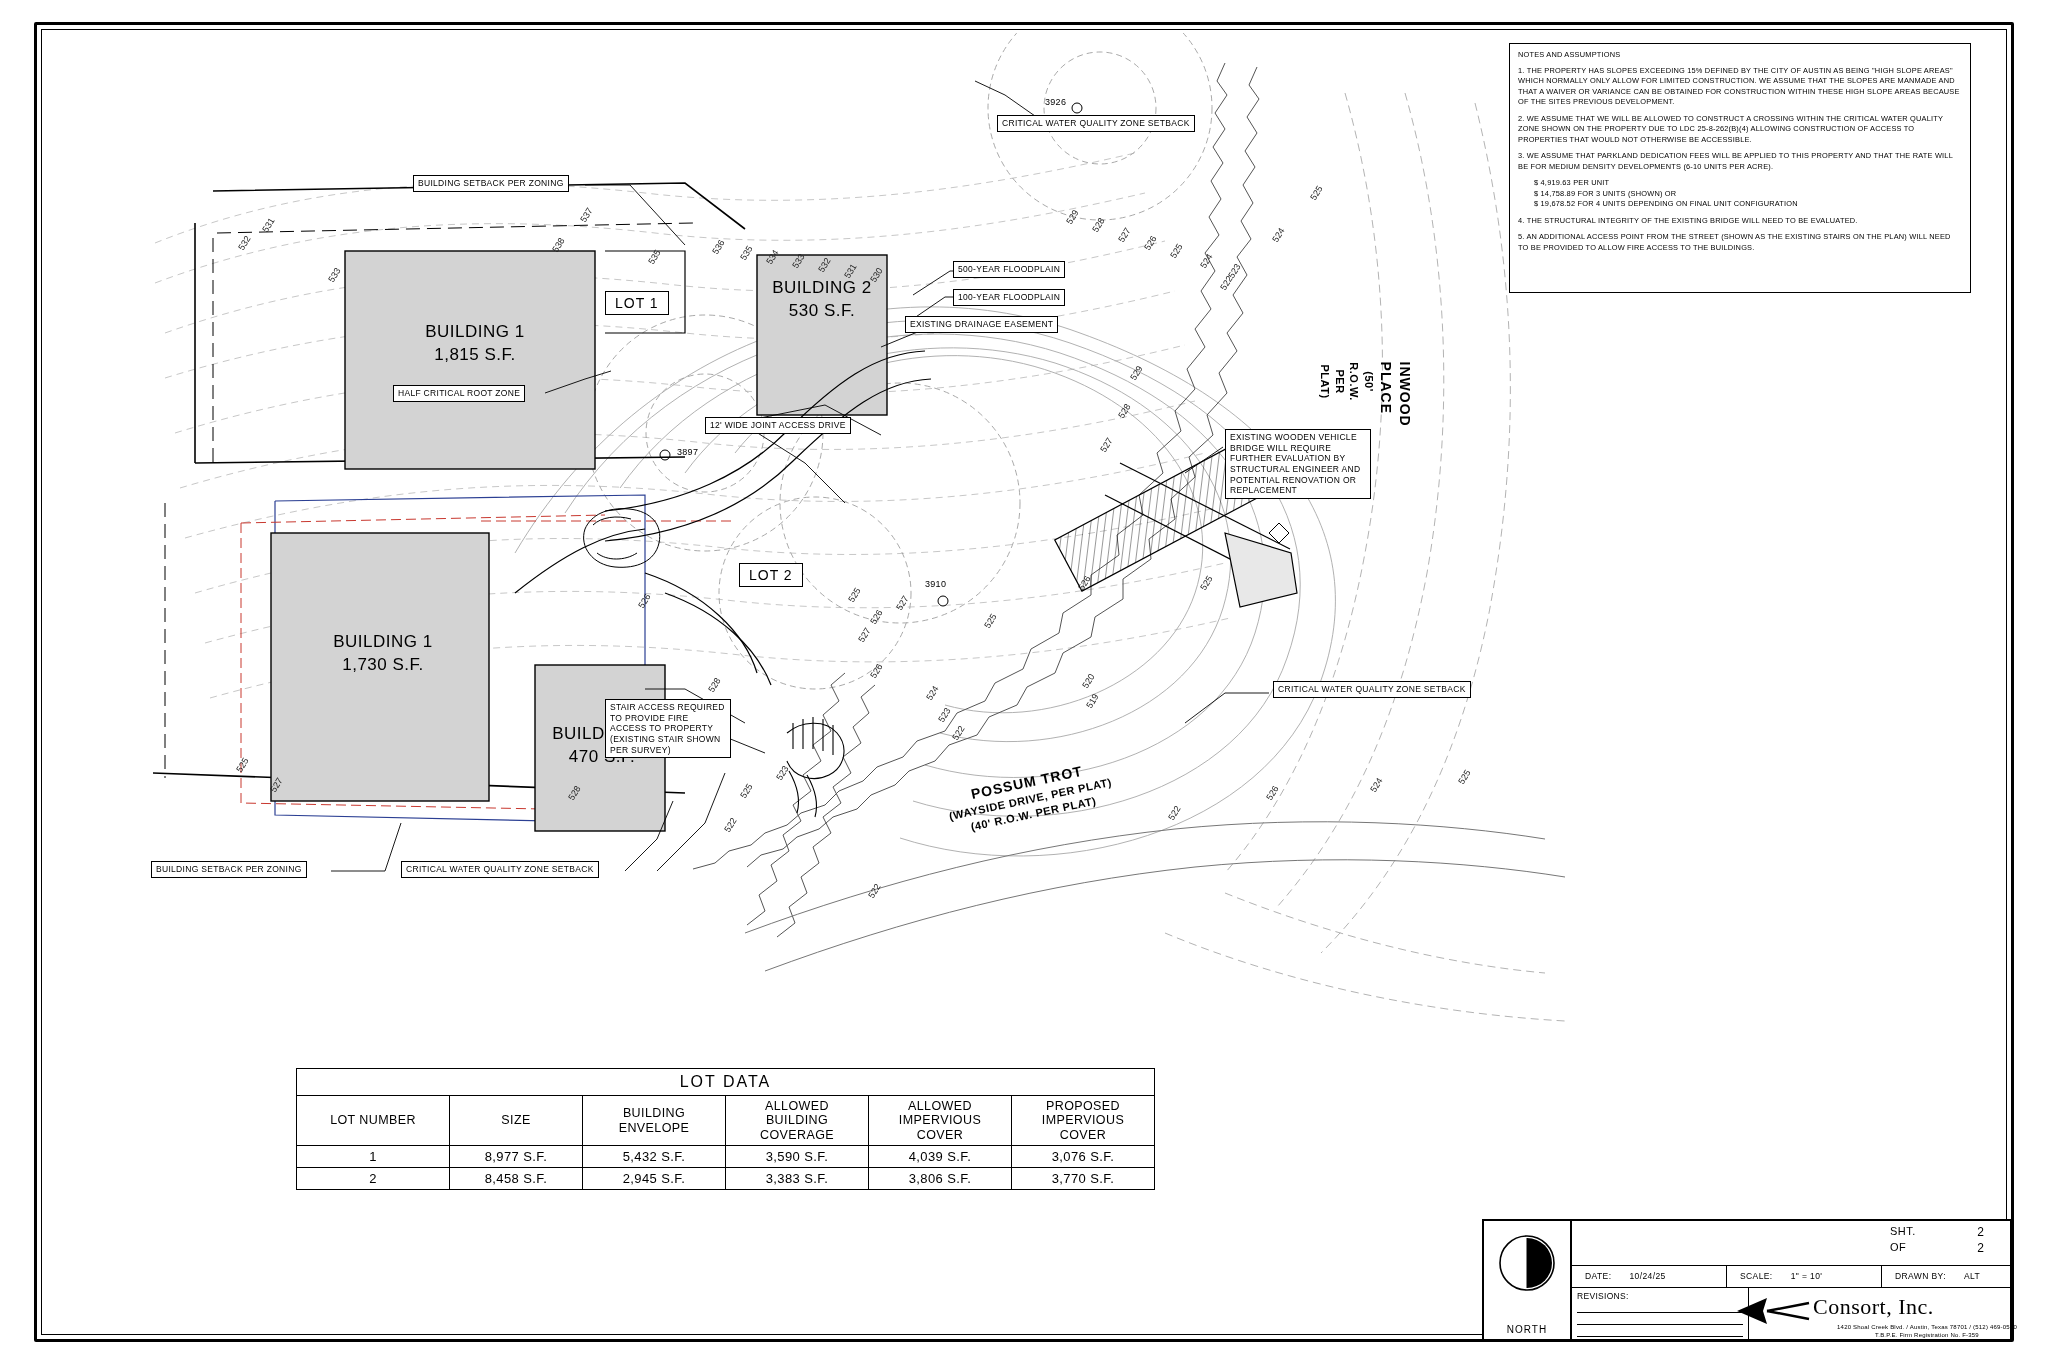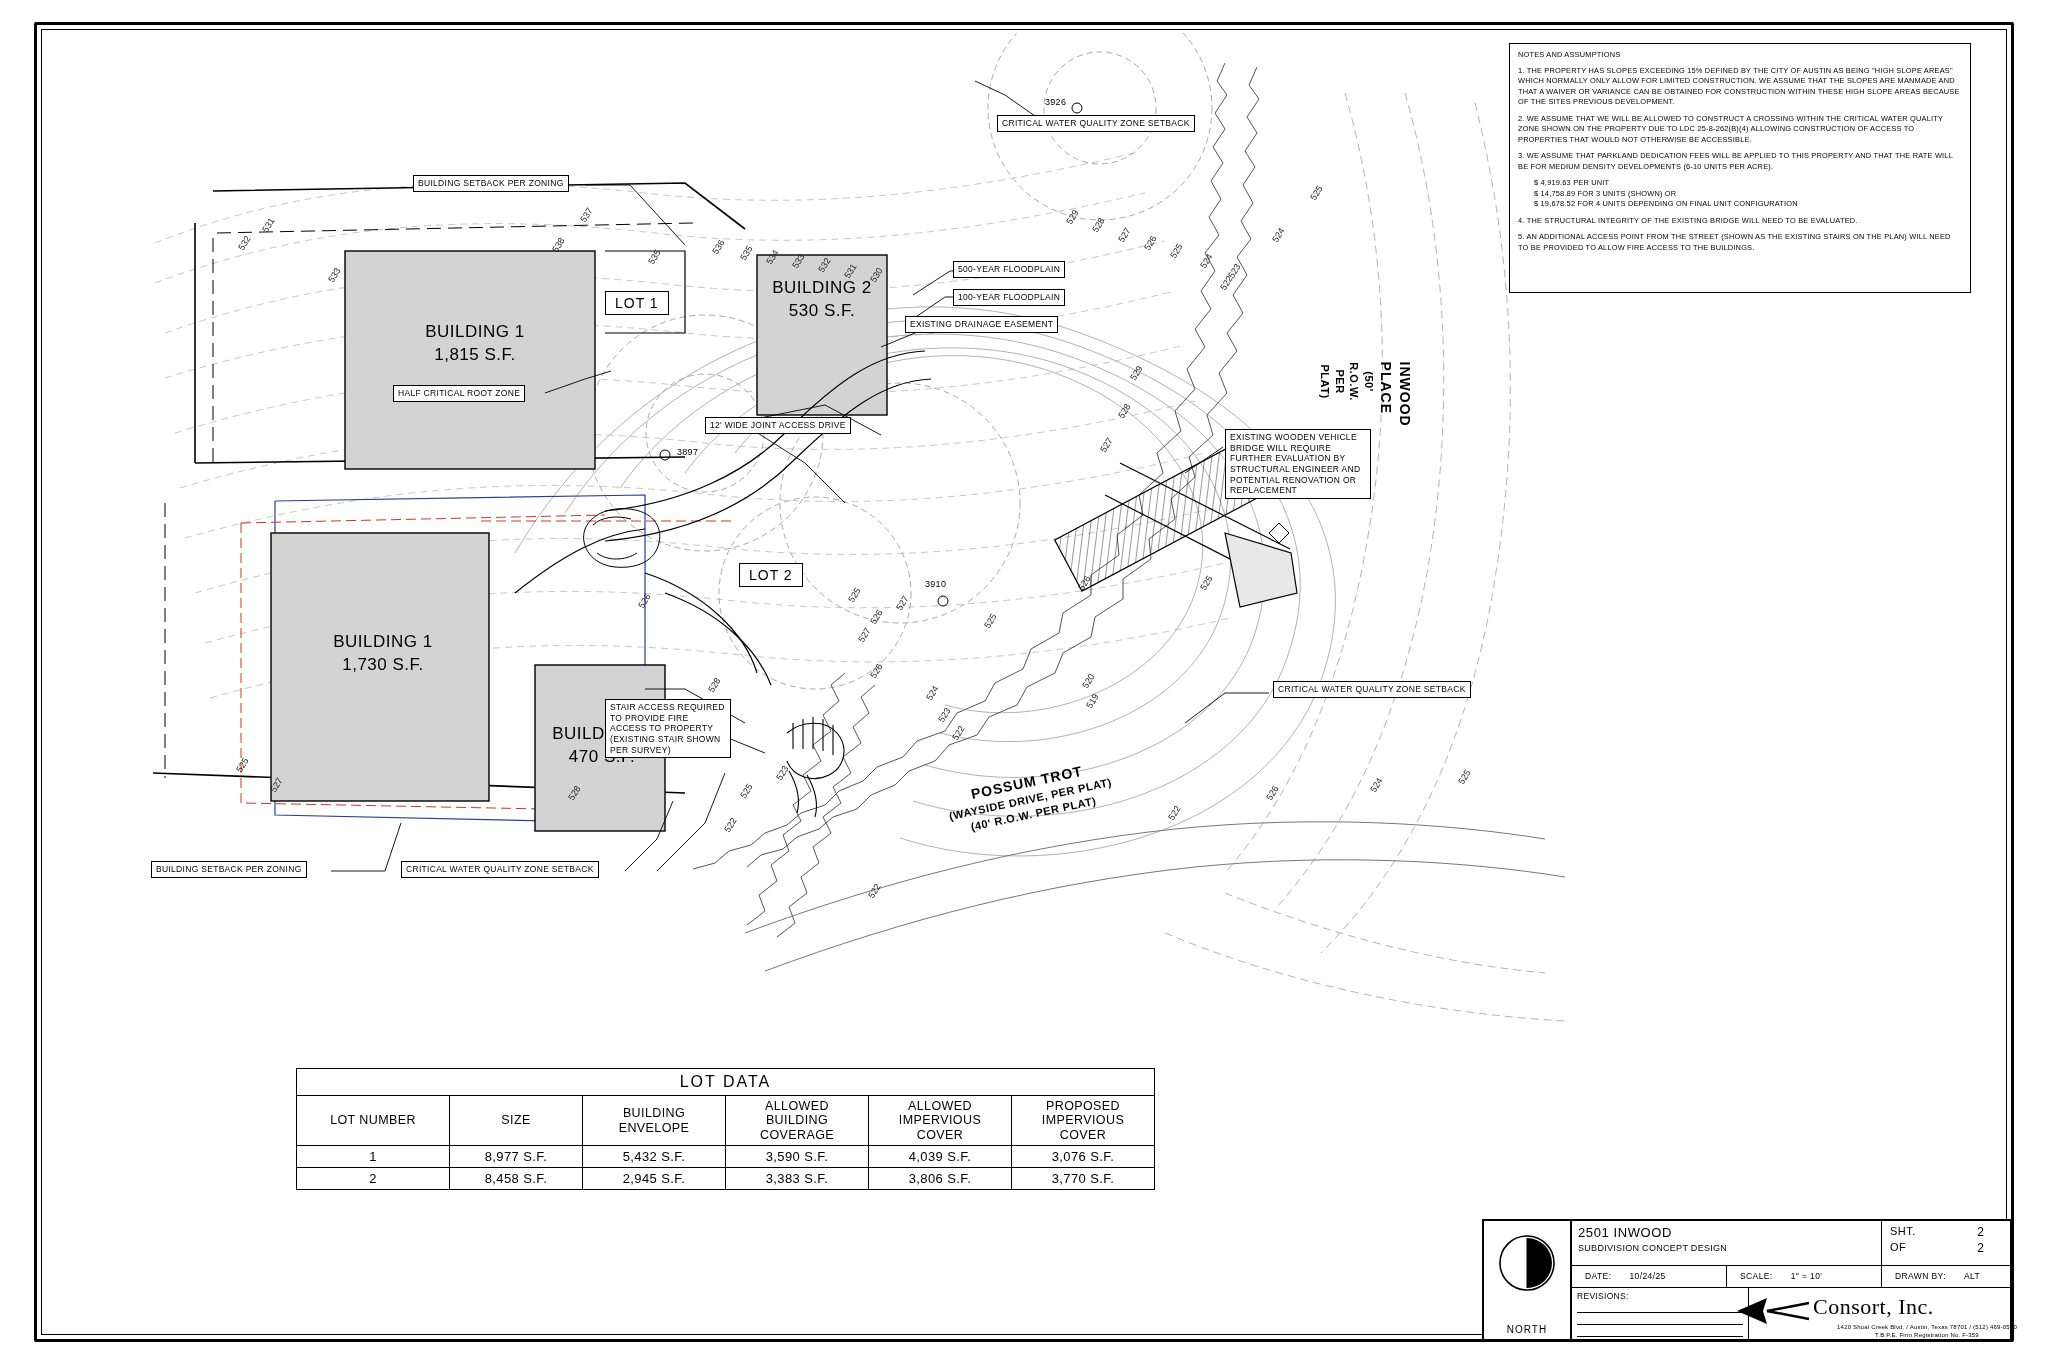--- a/index.html
+++ b/index.html
@@ -491,24 +491,20 @@
     <div class="tb-north">
       <svg width="64" height="74" viewBox="0 0 64 74" style="margin-top:8px">
         <circle cx="32" cy="34" r="27" fill="none" stroke="#000" stroke-width="1.6"></circle>
         <path d="M32,9 A25,25 0 0 1 32,59 Z" fill="#000"></path>
         <path d="M32,9 L32,59" stroke="#000" stroke-width="1"></path>
       </svg>
       <div class="ntxt">NORTH</div>
     </div>
     <div class="tb-main">
       <div class="tb-row1">
-        <div class="tb-proj">
-          <div class="p1">2501 INWOOD</div>
-          <div class="p2">SUBDIVISION CONCEPT DESIGN</div>
-        </div>
         <div class="tb-sht">
           <div><span class="l">SHT.</span><span class="v">2</span></div>
           <div style="margin-top:4px;"><span class="l">OF</span><span class="v">2</span></div>
         </div>
       </div>
       <div class="tb-row2">
         <div class="tb-c tb-date">
           <span>DATE:</span><span class="tb-val">10/24/25</span>
         </div>
         <div class="tb-c tb-scale">

